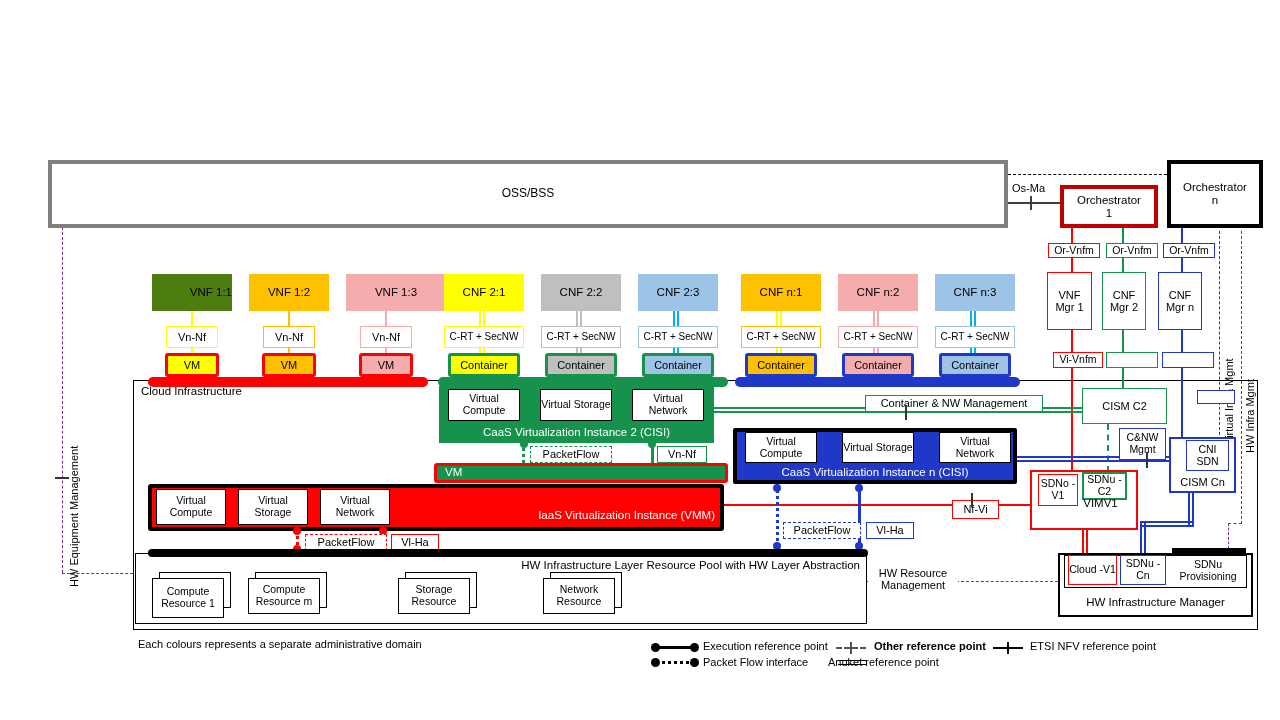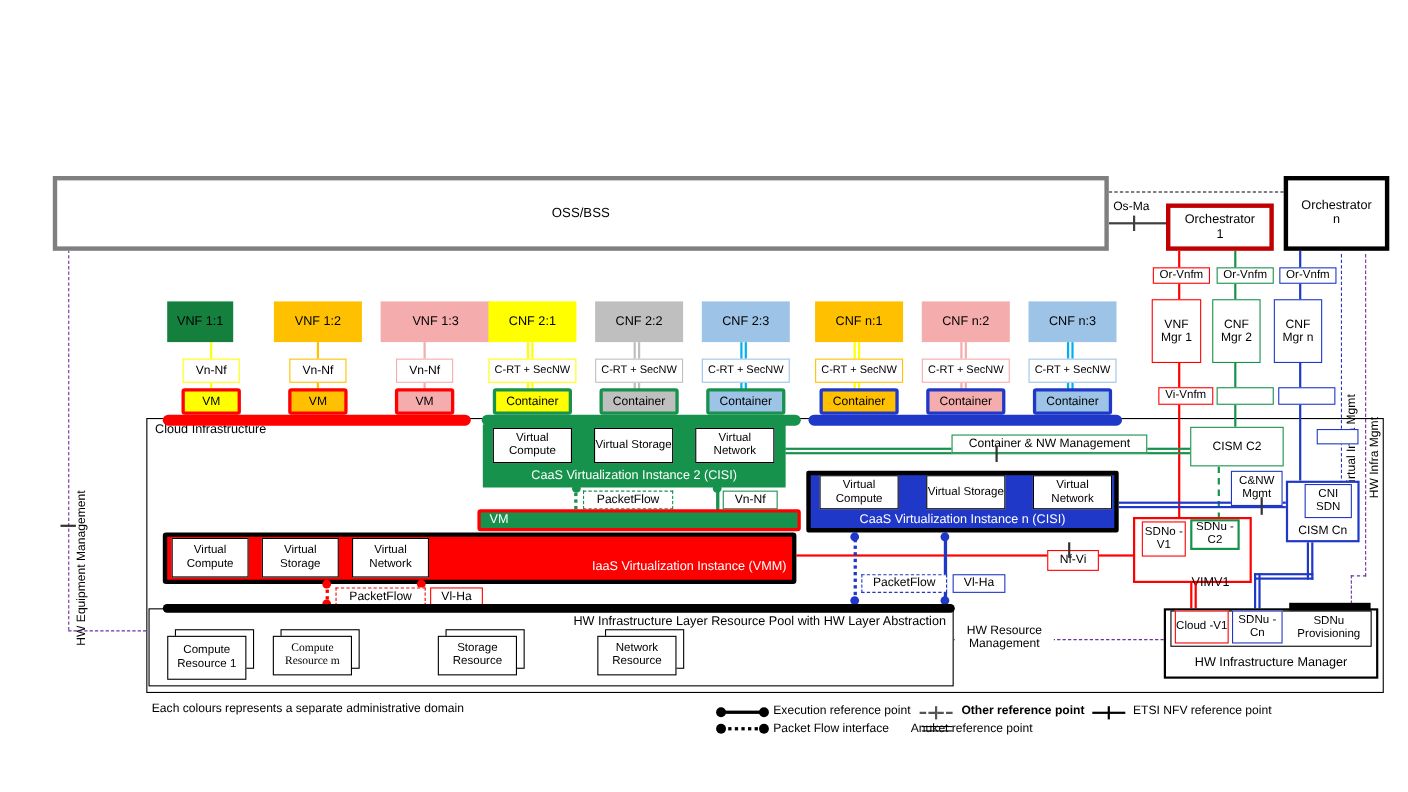--- a/index.html
+++ b/index.html
@@ -51,21 +51,21 @@
 
   <div class="a" style="left:1008px;top:202px;width:52px;height:2px;background:#404040;"></div>
   <div class="a" style="left:1030px;top:196px;width:1.5px;height:14px;background:#404040;"></div>
   <div class="a f11" style="left:1012px;top:182px;">Os-Ma</div>
 
   <div class="a" style="left:148px;top:377px;width:280px;height:10px;background:#FF0000;border-radius:5px;"></div>
   <div class="a" style="left:438px;top:377px;width:290px;height:10px;background:#17924D;border-radius:5px;"></div>
   <div class="a" style="left:735px;top:377px;width:285px;height:10px;background:#2038C8;border-radius:5px;"></div>
 
   <div class="a" style="left:191px;top:311px;width:2px;height:44px;background:#FFFF00;"></div>
-  <div class="a tx f115" style="left:152px;top:274px;width:60px;height:37px;background:#15803d;">
+  <div class="a tx f115" style="left:152px;top:274px;width:80px;height:37px;background:#4d7c0f;justify-content:flex-end;">
       <span>VNF 1:1</span>
     </div>
   <div class="a tx f11 bx" style="left:166px;top:326px;width:52px;height:22px;border-color:#FFFF00;">
       <span>Vn-Nf</span>
     </div>
   <div class="a tx f11" style="left:165px;top:353px;width:54px;height:24px;background:#FFFF00;border:3px solid #FF0000;border-radius:3px;">
       <span>VM</span>
     </div>
 
   <div class="a" style="left:288px;top:311px;width:2px;height:44px;background:#FFC000;"></div>
@@ -254,21 +254,21 @@
 
   <div class="a" style="left:135px;top:553px;width:732px;height:71px;border:1.5px solid #000;"></div>
   <div class="a" style="left:148px;top:549px;width:720px;height:8px;background:#000;border-radius:4px;"></div>
   <div class="a f115" style="left:260px;top:559px;width:600px;text-align:right;"><span>HW Infrastructure Layer Resource Pool with HW Layer Abstraction</span></div>
 
   <div class="a bx" style="left:159px;top:572px;width:72px;height:36px;"></div>
   <div class="a tx f105 bx" style="left:152px;top:578px;width:72px;height:40px;">
       <span>Compute Resource 1</span>
     </div>
   <div class="a bx" style="left:255px;top:572px;width:72px;height:36px;"></div>
-  <div class="a tx f105 bx" style="left:248px;top:578px;width:72px;height:36px;font-family:Liberation Serif, serif;">
+  <div class="a tx f105 bx" style="left:248px;top:578px;width:72px;height:36px;">
       <span>Compute Resource m</span>
     </div>
   <div class="a bx" style="left:405px;top:572px;width:72px;height:36px;"></div>
   <div class="a tx f105 bx" style="left:398px;top:578px;width:72px;height:36px;">
       <span>Storage Resource</span>
     </div>
   <div class="a bx" style="left:550px;top:572px;width:72px;height:36px;"></div>
   <div class="a tx f105 bx" style="left:543px;top:578px;width:72px;height:36px;">
       <span>Network Resource</span>
     </div>
@@ -321,21 +321,21 @@
       <span>CISM Cn</span>
     </div>
 
   <div class="a" style="left:1030px;top:470px;width:108px;height:60px;background:#fff;border:2px solid #FF0000;"></div>
   <div class="a tx f105" style="left:1038px;top:474px;width:40px;height:32px;background:#fff;border:1.5px solid #FF0000;">
       <span>SDNo -V1</span>
     </div>
   <div class="a tx f105" style="left:1082px;top:472px;width:45px;height:28px;background:#fff;border:2px solid #17924D;">
       <span>SDNu -C2</span>
     </div>
-  <div class="a tx f115" style="left:1030px;top:521px;width:116px;height:18px;padding-left:25px;">
+  <div class="a tx f115" style="left:1030px;top:494px;width:116px;height:18px;padding-left:25px;">
       <span>VIMV1</span>
     </div>
 
   <div class="a tx f11" style="left:952px;top:500px;width:47px;height:19px;background:#fff;border:1.5px solid #FF0000;">
       <span>Nf-Vi</span>
     </div>
   <div class="a" style="left:971px;top:493px;width:1.5px;height:14px;background:#333;"></div>
 
   <div class="a dbl-v" style="left:1082px;top:530px;height:26px;border-color:#FF0000;"></div>
   <div class="a dbl-v" style="left:1188px;top:493px;height:34px;border-color:#2038C8;"></div>

